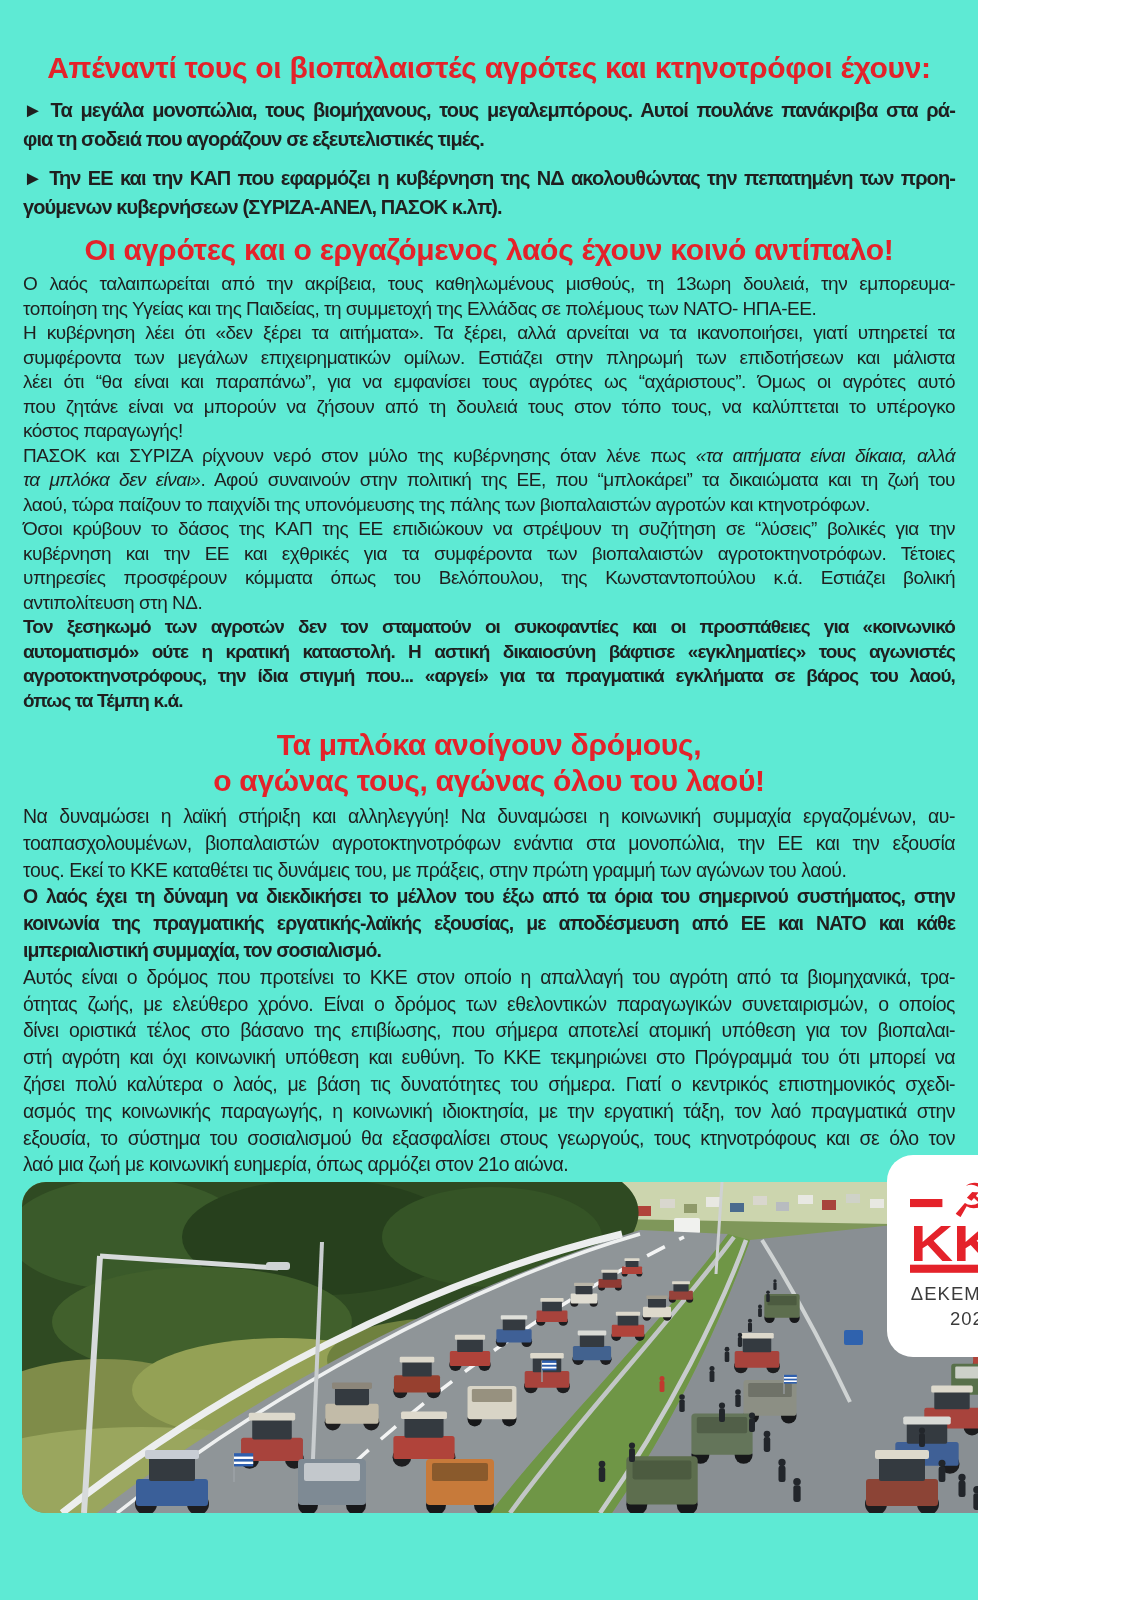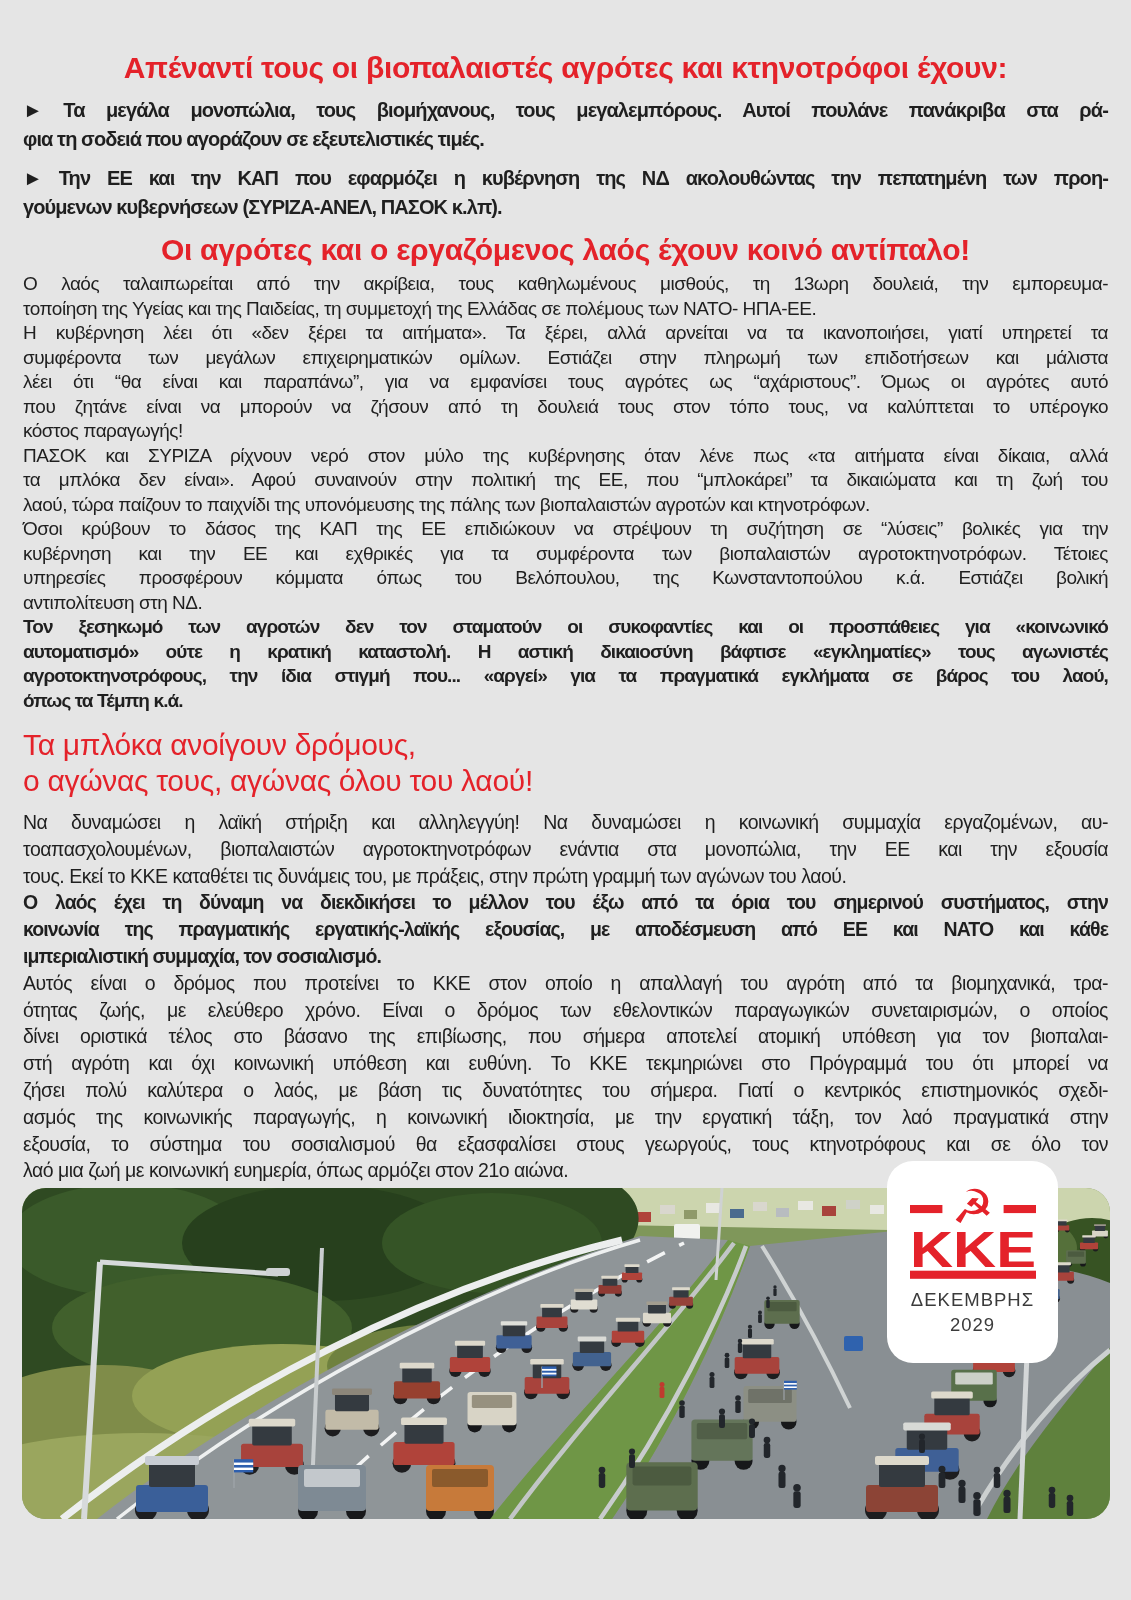--- a/index.html
+++ b/index.html
@@ -1,33 +1,33 @@
 <!DOCTYPE html>
 <html><head>
 <meta charset="utf-8">
 <style>
   html,body{margin:0;padding:0;background:#ffffff;}
-  .page{position:relative;width:1131px;height:1600px;background:#e5e5e5;overflow:hidden;
+  .page{position:relative;width:978px;height:1600px;background:#5eead4;overflow:hidden;
         font-family:"Liberation Sans",sans-serif;color:#1f1f1f;}
   .content{padding:0 23px;}
   .h1{margin:50px 0 10px;font-size:30px;line-height:36px;font-weight:bold;text-align:center;
       color:var(--red);letter-spacing:-0.3px;}
   .h2{margin:2px 0 4px;font-size:30px;line-height:36px;font-weight:bold;text-align:center;
       color:var(--red);letter-spacing:-0.3px;}
-  .h3{margin:14px 0 10px;font-size:30px;line-height:36px;font-weight:normal;
+  .h3{margin:14px 0 4px;font-size:30px;line-height:36px;font-weight:bold;text-align:center;
       color:var(--red);letter-spacing:-0.3px;}
   .para{margin:0;}
   .bullets .para{margin-bottom:11px;}
   .line{font-size:19px;letter-spacing:-0.5px;text-align:justify;text-align-last:justify;}
   .bullets .line{font-size:20px;line-height:28.5px;font-weight:bold;letter-spacing:-0.8px;}
   .sec1 .line{line-height:24.5px;}
   .sec2 .line{font-size:19.5px;line-height:26.8px;}
   .line.b{font-weight:bold;letter-spacing:-0.9px;}
   .line.last{text-align-last:left;}
-  .it{}
+  .it{font-style:italic;}
   .photo-wrap{position:relative;margin:4px 21px 0 22px;width:1088px;height:331px;}
   .photo{display:block;width:1088px;height:331px;border-radius:24px;overflow:hidden;}
   .kke-box{position:absolute;top:-27px;right:52px;width:171px;height:202px;background:#ffffff;
            border-radius:26px;text-align:center;z-index:3;}
   .kke-logo{width:126px;margin-top:17px;}
   .date-month{margin-top:6px;font-size:18.5px;letter-spacing:1px;color:#3b3b3b;}
   .date-year{margin-top:3px;font-size:18.5px;letter-spacing:1px;color:#3b3b3b;}
 </style>
 </head>
 <body>

